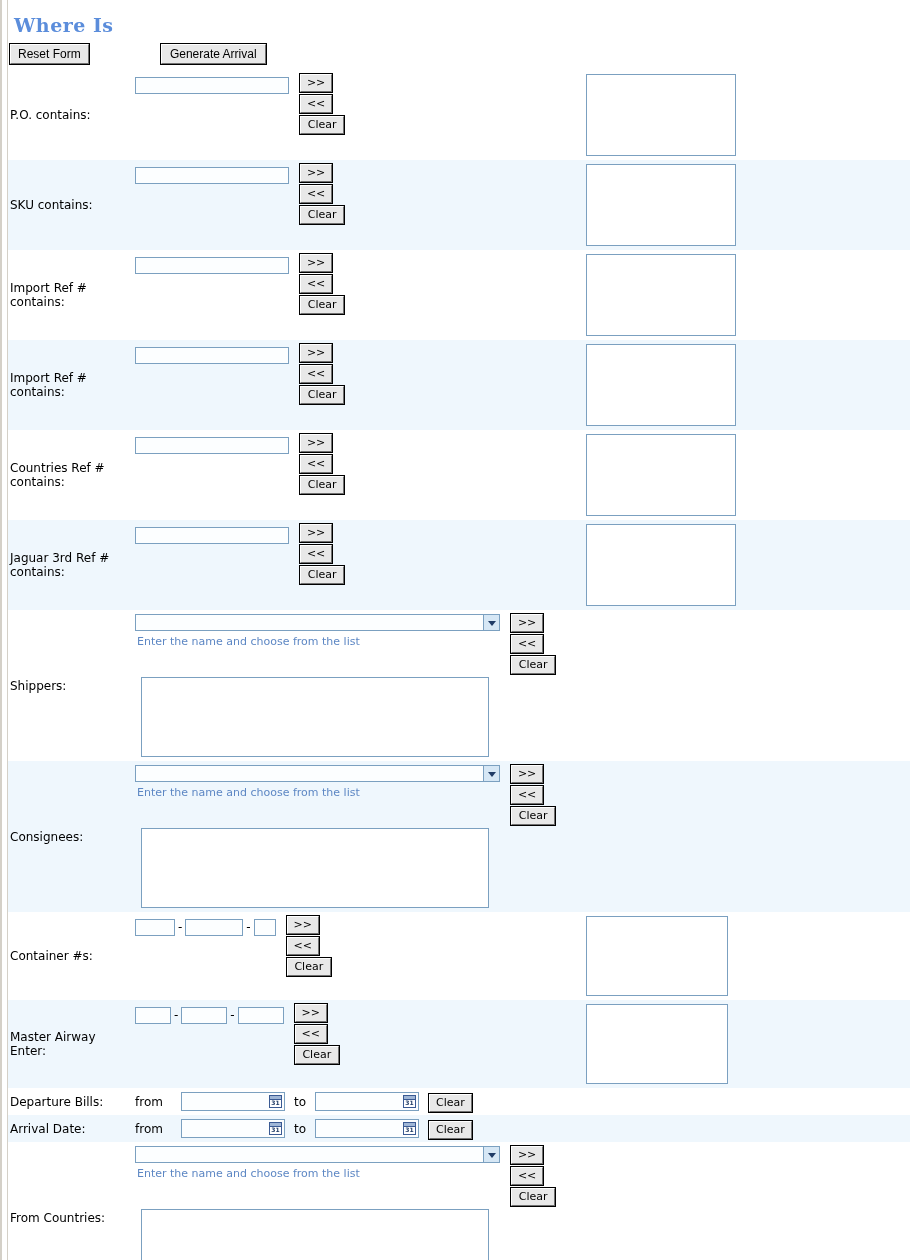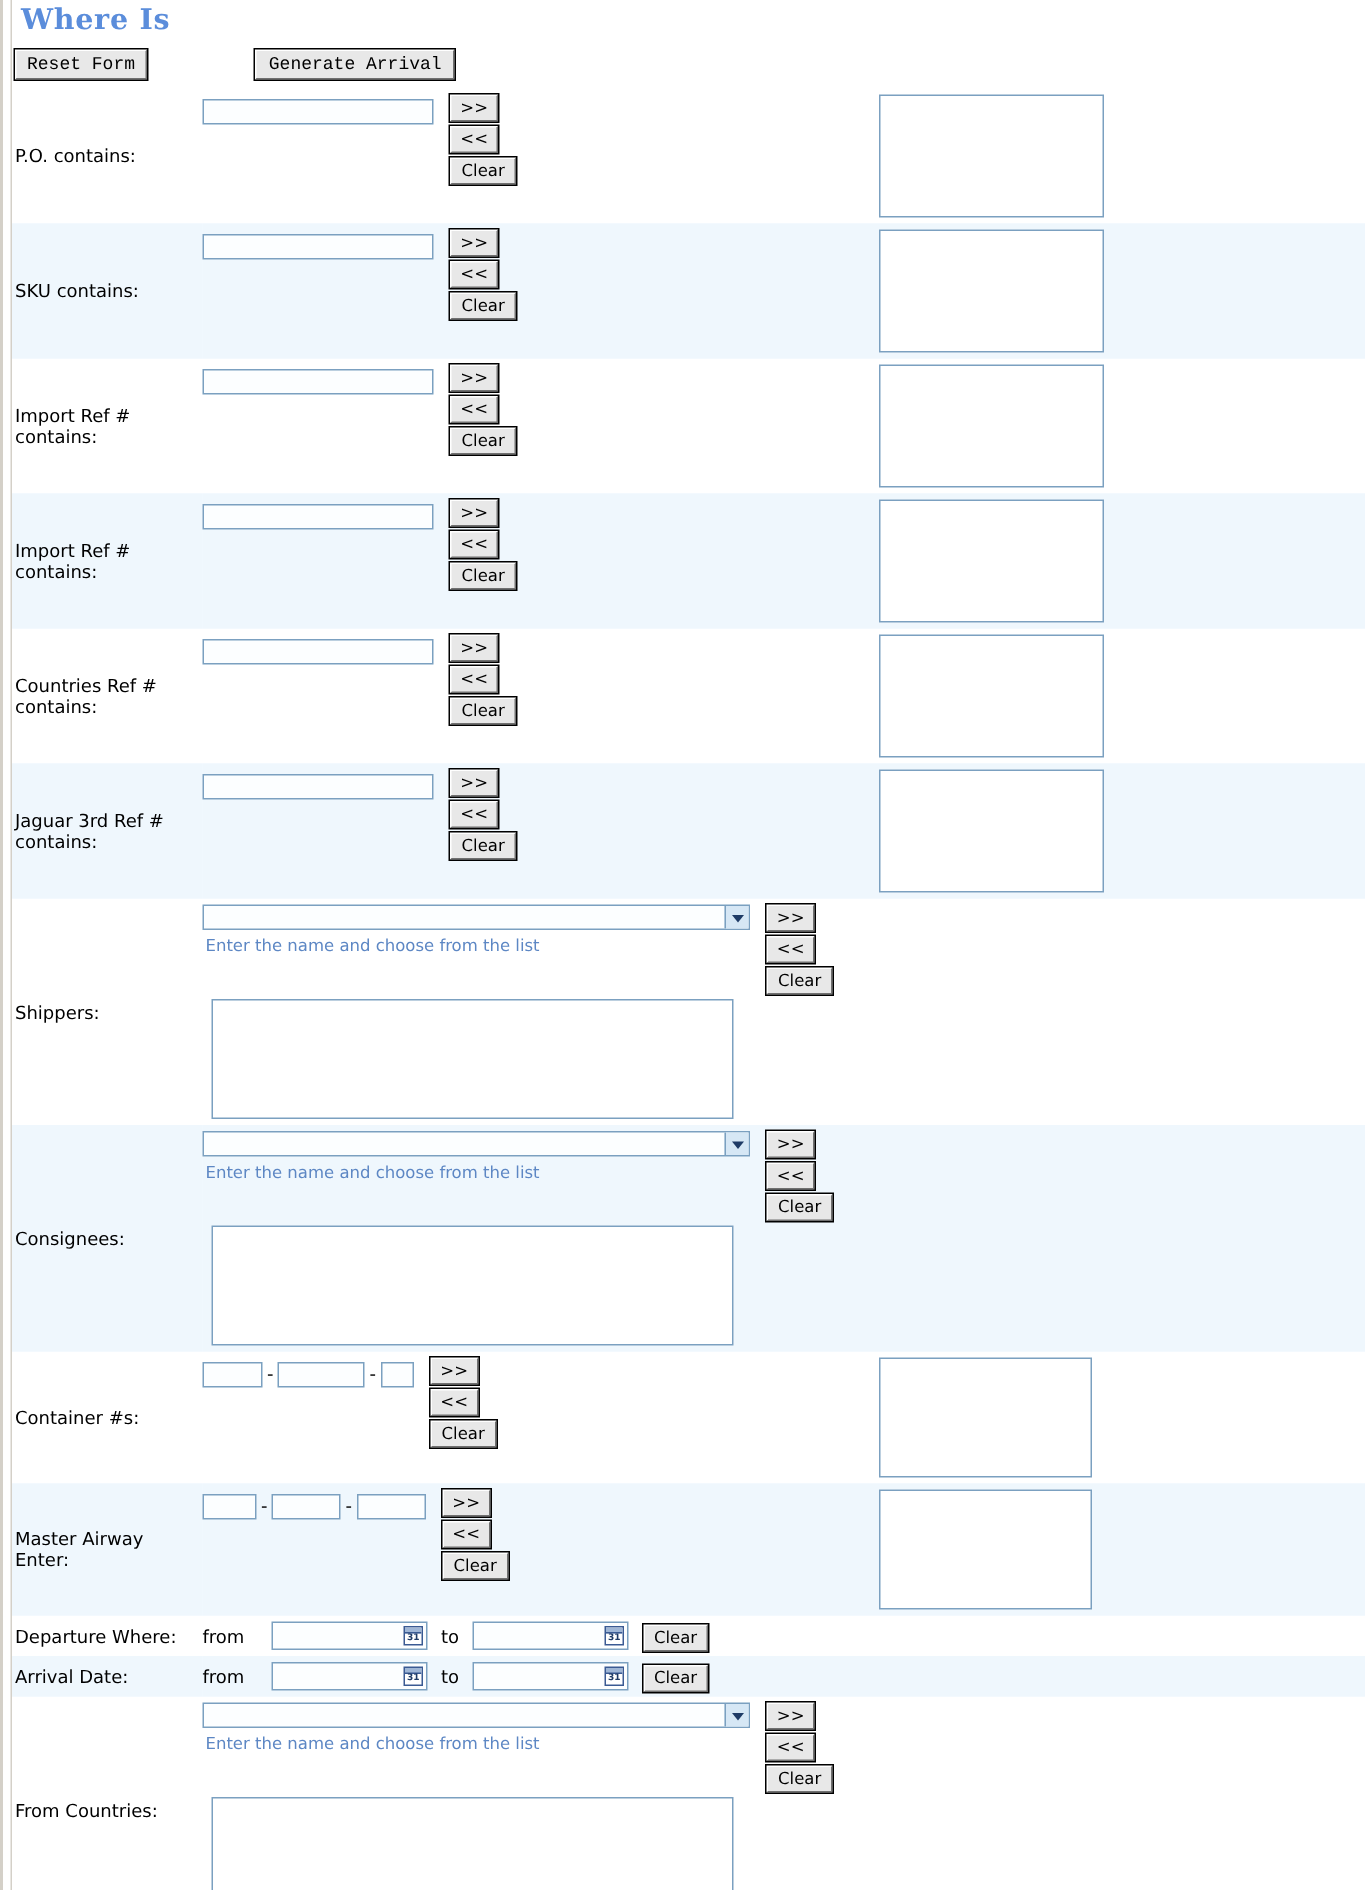--- a/index.html
+++ b/index.html
@@ -19,35 +19,35 @@
     position: absolute;
     left: 0; top: 0;
     width: 8px; height: 1260px;
     border-left: 2px solid #d4d0c8;
     border-right: 1px solid #d4d0c8;
     background: #ffffff;
     box-sizing: border-box;
   }
   .page-title {
     margin: 0;
-    padding: 2px 0 4px 14px;
+    padding: 14px 0 4px 14px;
     font-family: "DejaVu Serif", "Liberation Serif", serif;
     font-weight: bold;
     font-size: 19px;
     color: #5b8ddb;
     letter-spacing: 0.5px;
   }
   .toolbar {
     padding: 3px 0 6px 10px;
     white-space: nowrap;
   }
   
   .btn {
     display: inline-block;
-    font-family: Liberation Mono, monospace;
+    font-family: Liberation Sans, sans-serif;
     font-size: 12px;
     line-height: 14px;
     color: #000000;
     background: #e8e8e8;
     border: 1px solid;
     border-color: #ffffff #707070 #707070 #ffffff;
     outline: 1px solid #000000;
     outline-offset: 0px;
     padding: 2px 7px;
     margin: 0;
@@ -383,21 +383,21 @@
             <button class="btn-sm clear">Clear</button>
           </span>
         </td>
         <td class="box">
           <div class="listbox mid"></div>
         </td>
         <td class="filler"></td>
       </tr>
 
       <tr class="row">
-        <td class="lbl">Departure Where:</td>
+        <td class="lbl">Departure Bills:</td>
         <td class="ctl" colspan="2" style="padding:3px 0">
           <span class="fromto">from</span><span style="display:inline-block;width:12px"></span><span class="datewrap"><input type="text" style="border: 0px; background: transparent; width: 82px; height: 15px; font-size: 12px; padding: 0px 2px; outline: none; font-family: &quot;DejaVu Sans&quot;, &quot;Liberation Sans&quot;, sans-serif;" value=""><span class="cal-icon">
                 <span class="cal-top"></span>
                 <span class="cal-num">31</span>
               </span></span><span class="fromto" style="padding:0 9px">to</span><span class="datewrap"><input type="text" style="border: 0px; background: transparent; width: 82px; height: 15px; font-size: 12px; padding: 0px 2px; outline: none; font-family: &quot;DejaVu Sans&quot;, &quot;Liberation Sans&quot;, sans-serif;" value=""><span class="cal-icon">
                 <span class="cal-top"></span>
                 <span class="cal-num">31</span>
               </span></span><span style="display:inline-block;width:10px"></span><button class="btn-clear-inline">Clear</button>
         </td>
         <td class="filler"></td>

